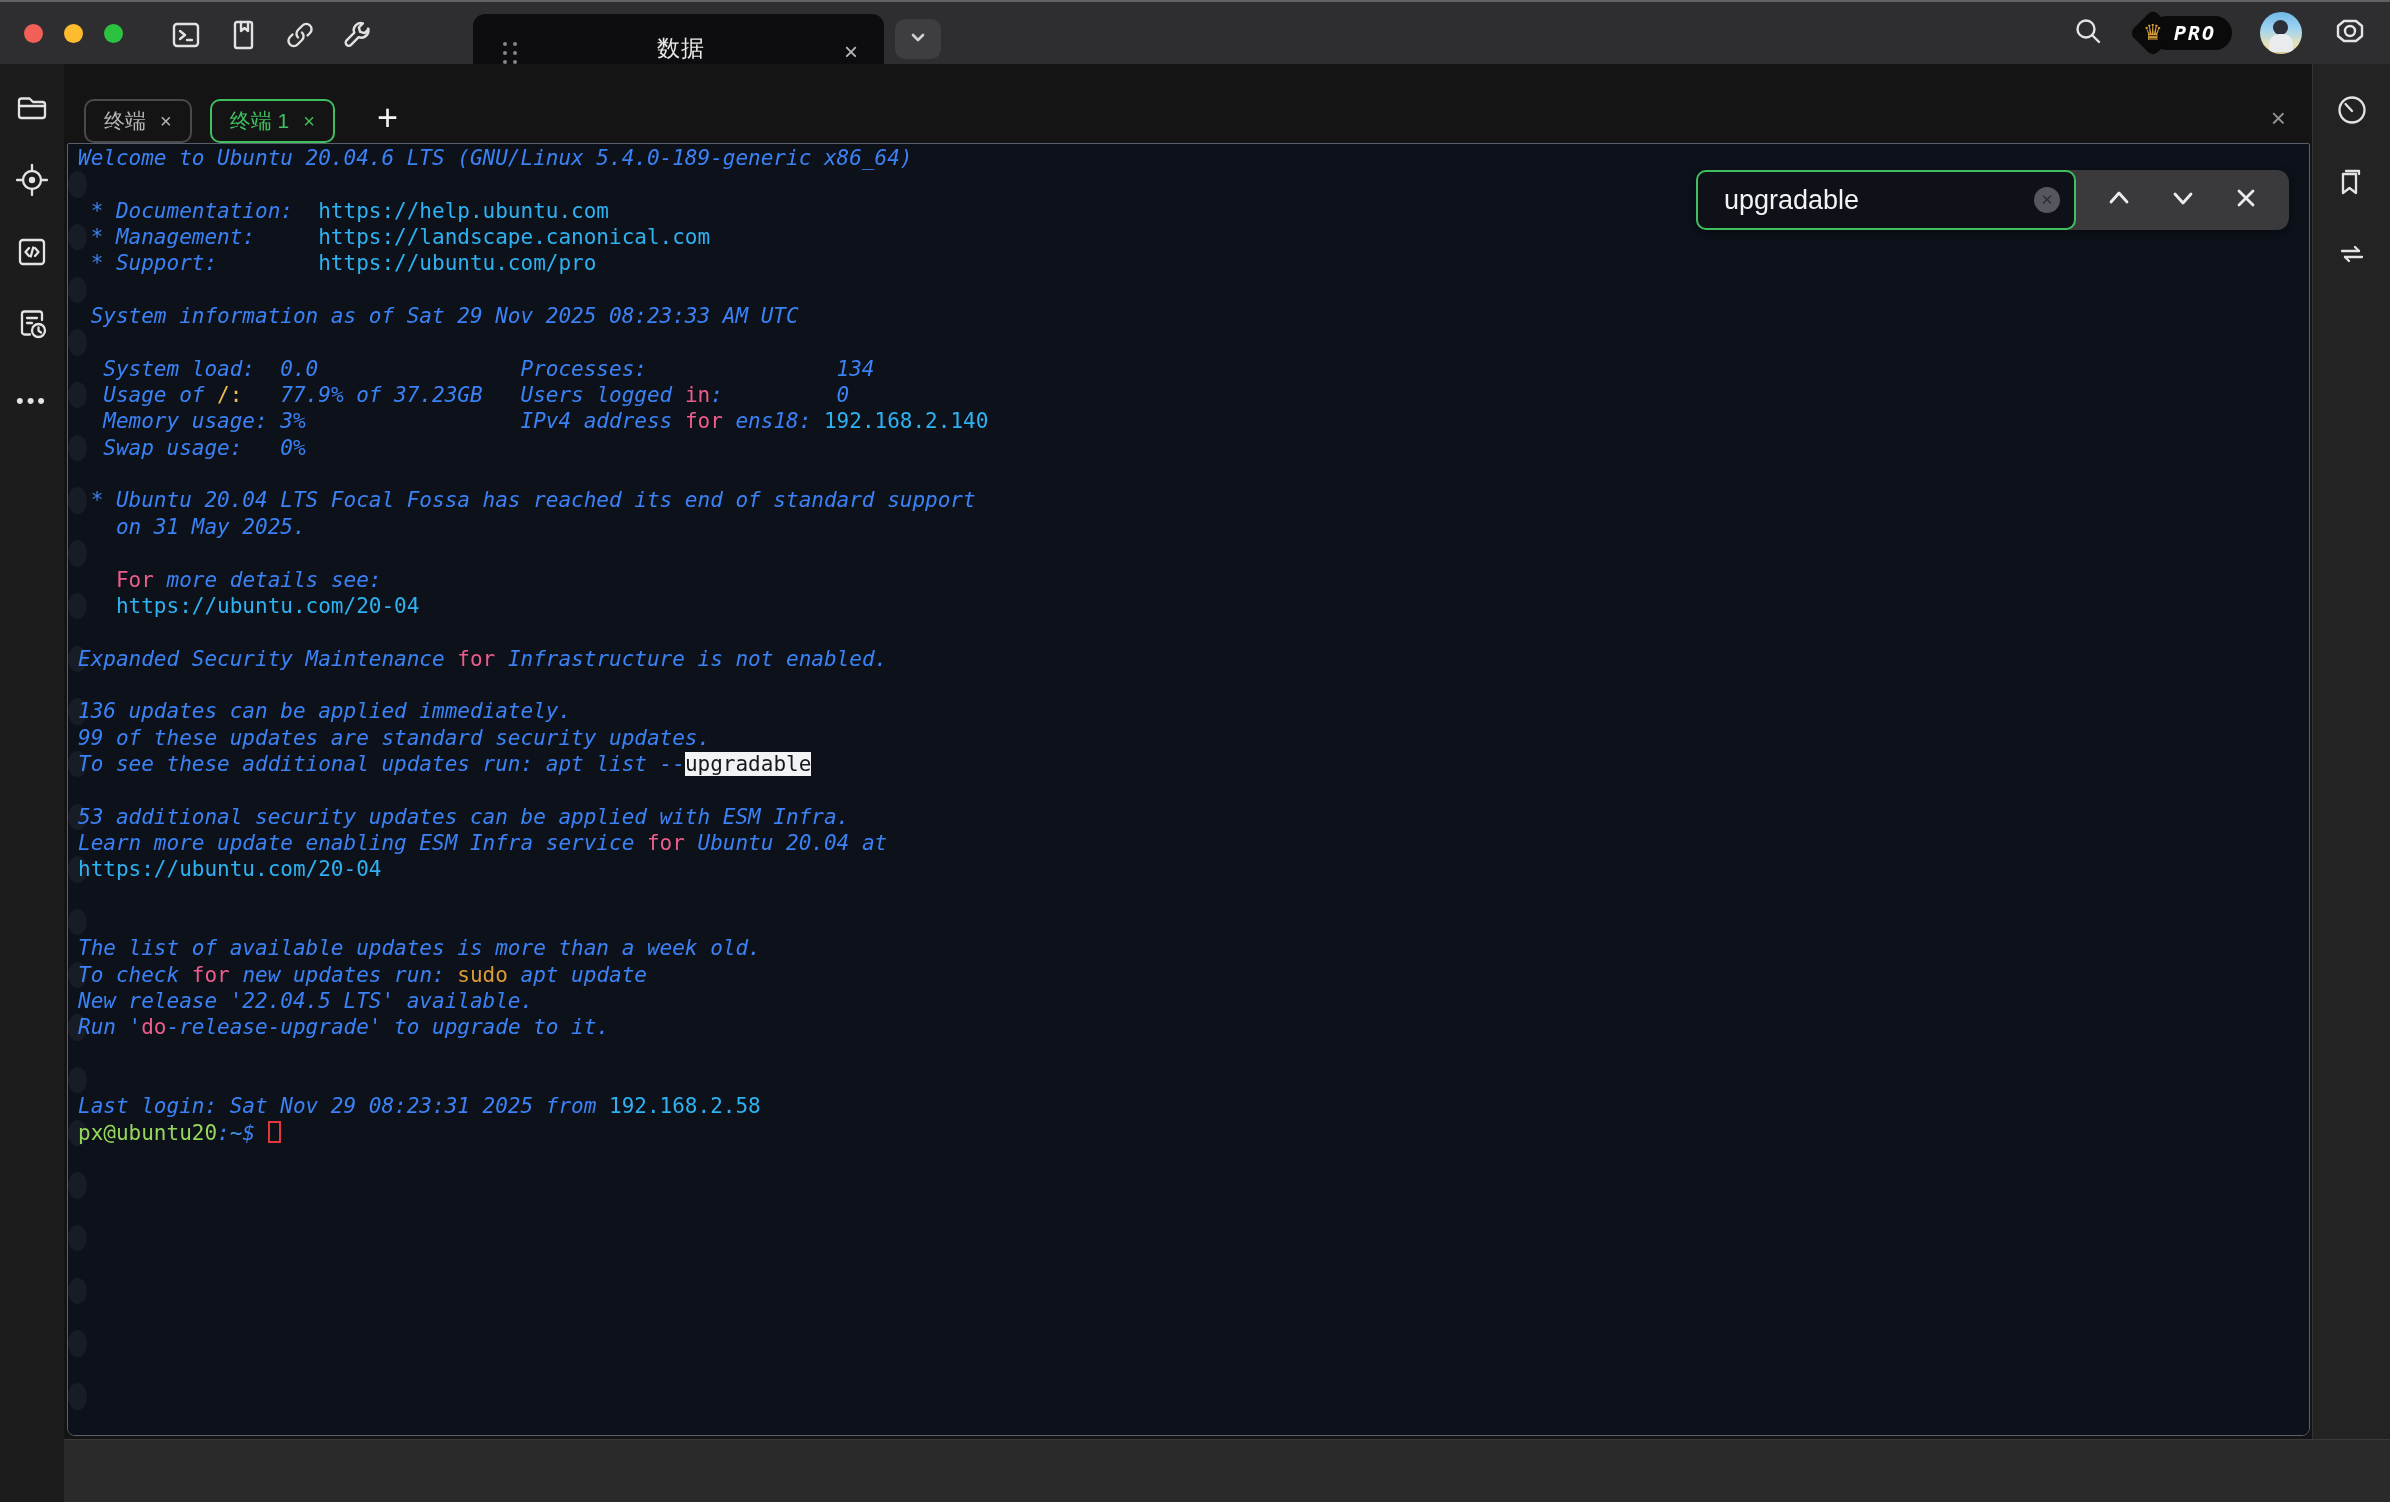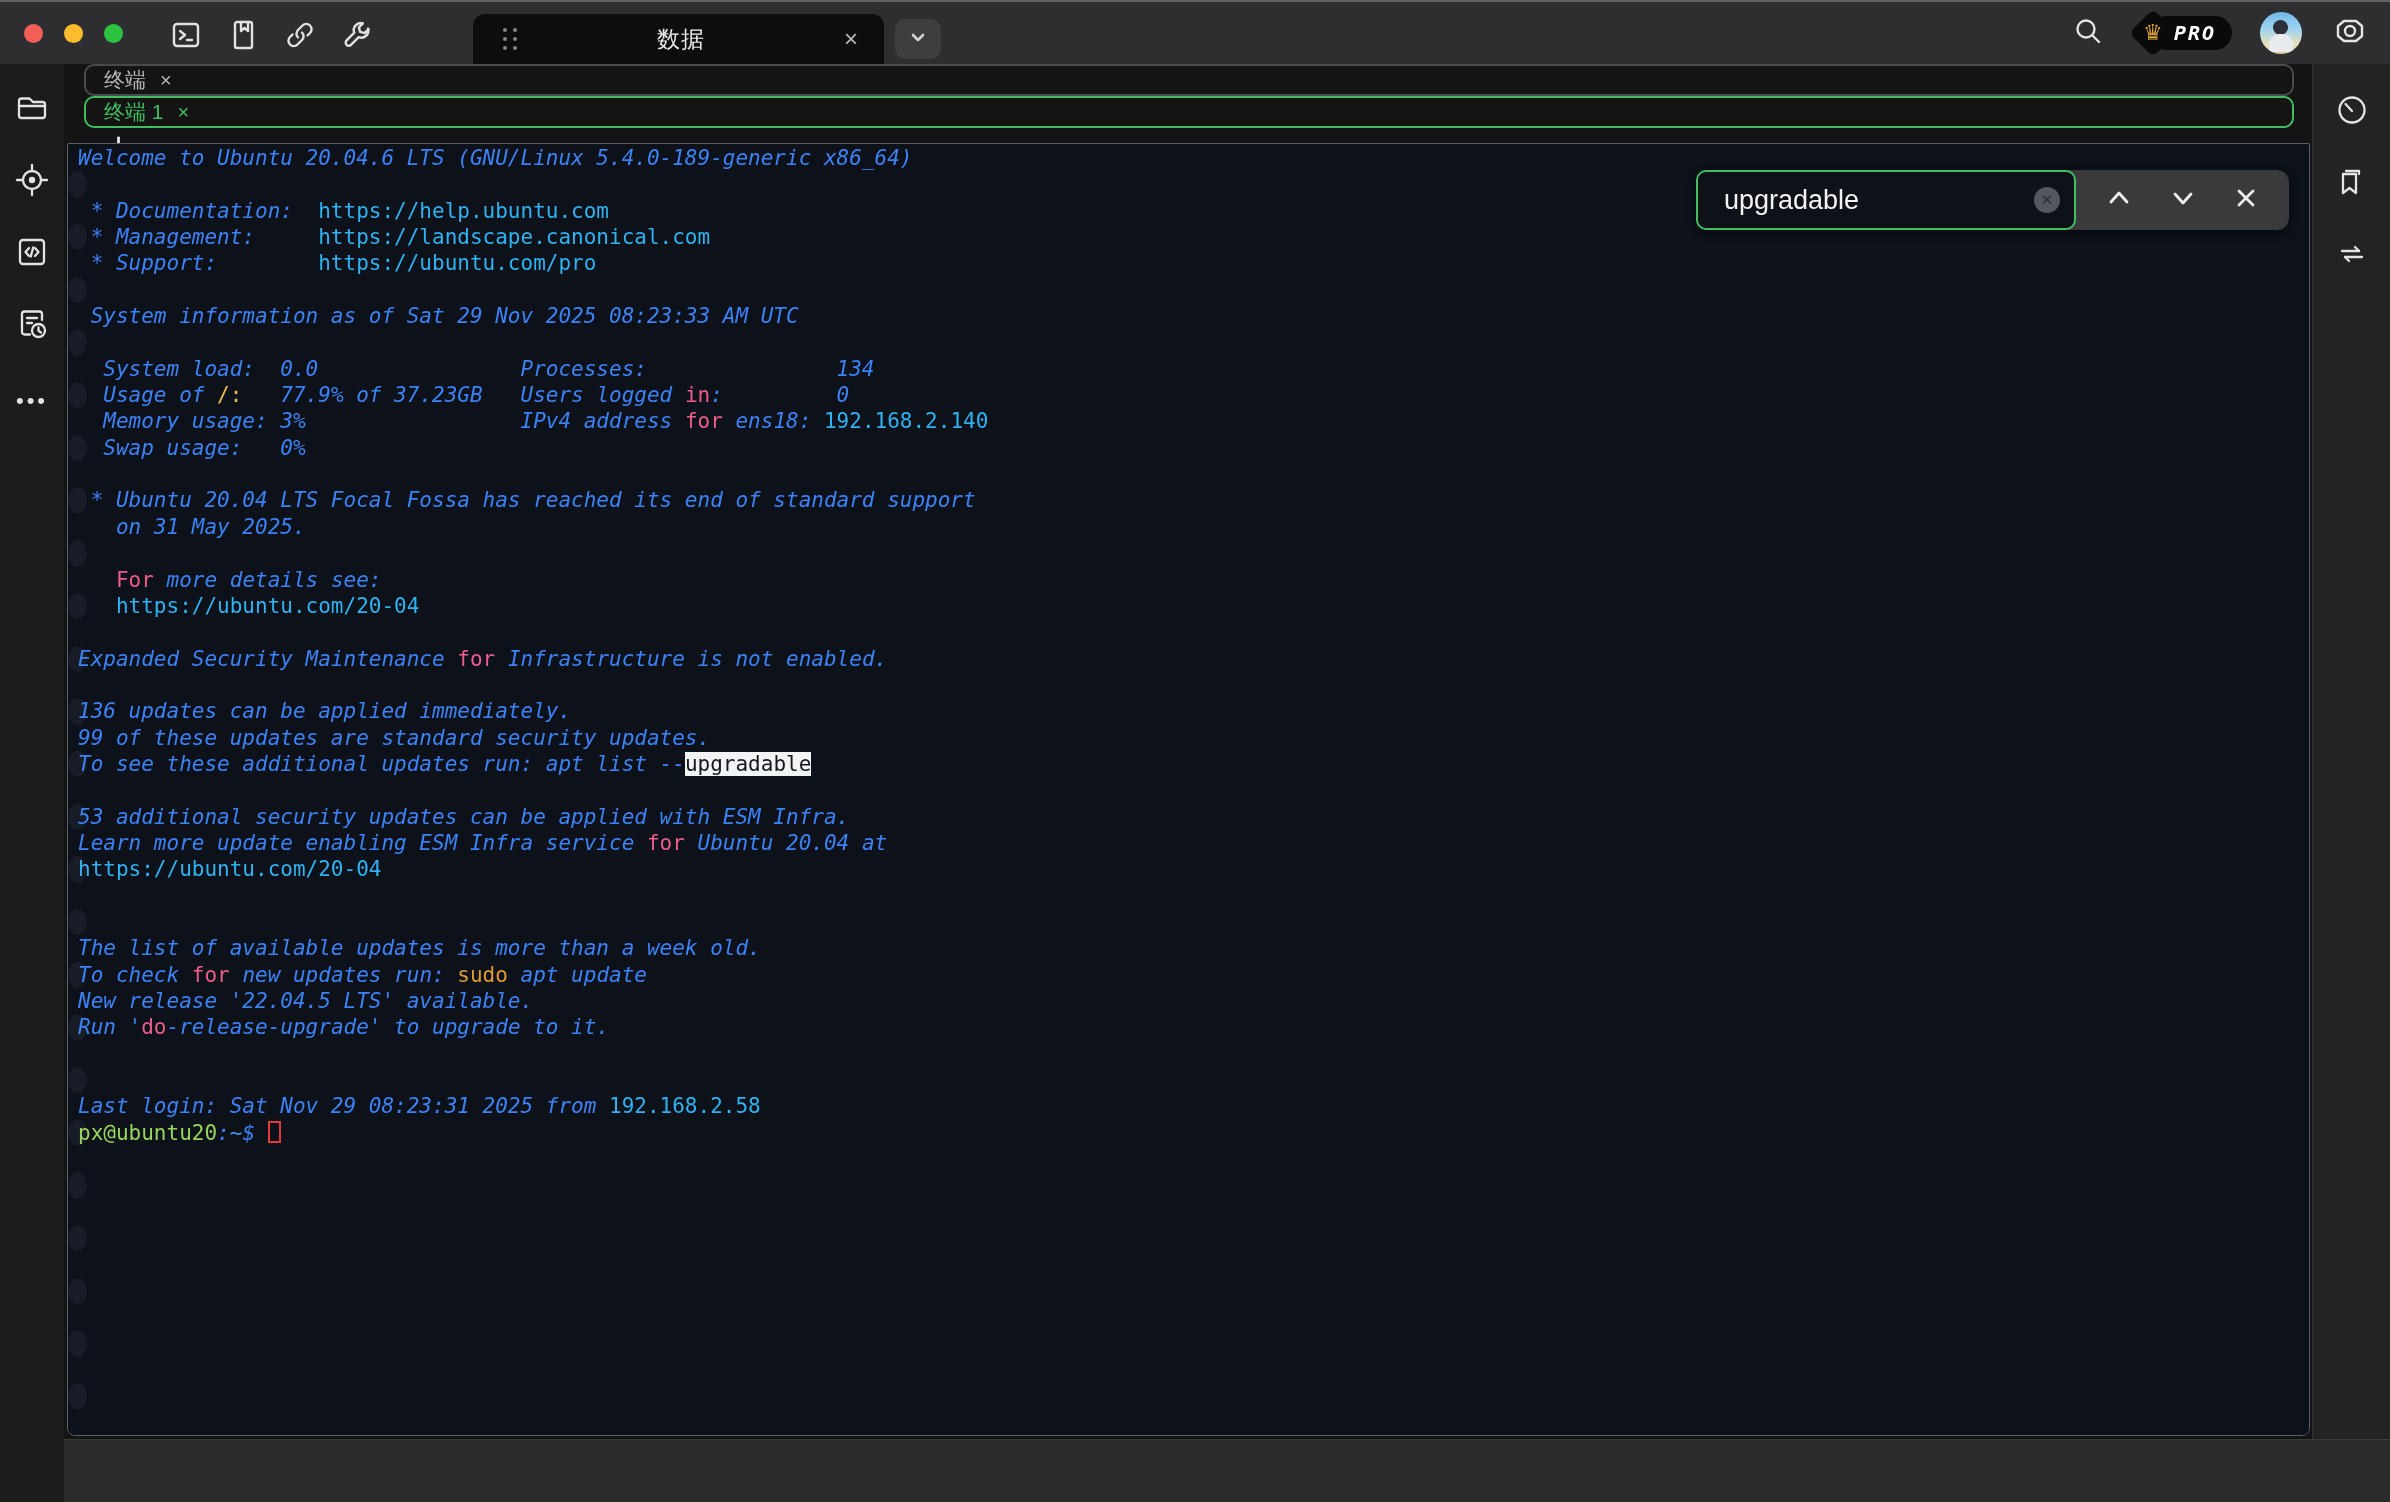--- a/index.html
+++ b/index.html
@@ -10,21 +10,21 @@
   
   .titlebar { position:relative; height:62px; background:#2e2e30; display:flex; align-items:center; }
   .lights { display:flex; gap:21px; margin-left:24px; }
   .light { width:19px; height:19px; border-radius:50%; }
   .light.red{ background:#f15f57; } .light.yellow{ background:#fdbc2e; } .light.green{ background:#2ac23f; }
   .tool-icons { display:flex; gap:23px; margin-left:46px; margin-top:8px; }
   .tool-btn { width:34px; height:34px; display:flex; align-items:center; justify-content:center; }
   .tool-btn svg { stroke:#e2e2e2; fill:none; stroke-width:2.4; stroke-linecap:round; stroke-linejoin:round; }
 
   .title-tab { position:absolute; left:473px; top:12px; width:411px; height:50px; background:#0d0d0f;
-               border-radius:12px 12px 0 0; display:flex; align-items:center; }
+               border-radius:12px 12px 0 0; display:flex; align-items:flex-end; }
   .grip { margin-left:30px; display:grid; grid-template-columns:5px 5px; gap:5px; }
   .grip i { width:4px; height:4px; border-radius:50%; background:#85858a; }
   .title-tab-label { flex:1; text-align:center; color:#eceaea; font-size:23px; letter-spacing:1px; }
   .title-tab-close { margin-right:26px; color:#b9b9bb; font-size:24px; line-height:1; cursor:default; }
   .tab-dropdown { position:absolute; left:895px; top:17px; width:46px; height:40px; background:#3e3e40;
                   border-radius:10px; display:flex; align-items:center; justify-content:center; }
   .tab-dropdown svg { stroke:#d2d2d4; fill:none; stroke-width:2.6; stroke-linecap:round; stroke-linejoin:round; }
 
   .titlebar-right { position:absolute; right:0; top:0; height:62px; display:flex; align-items:center; gap:0; }
   .tb-ico { width:44px; height:44px; display:flex; align-items:center; justify-content:center; }
@@ -44,21 +44,21 @@
   .gear-btn { margin-right:18px; }
 
   
   .main { position:absolute; top:62px; left:0; right:0; bottom:0; display:flex; }
   .sidebar-left { width:64px; background:#1c1c1d; display:flex; flex-direction:column; align-items:center; padding-top:28px; gap:36px; }
   .sb-btn { width:36px; height:36px; display:flex; align-items:center; justify-content:center; }
   .sb-btn svg { stroke:#e3e3e5; fill:none; stroke-width:2.3; stroke-linecap:round; stroke-linejoin:round; }
   .sb-more { color:#e3e3e5; font-size:22px; letter-spacing:3px; margin-top:8px; }
 
   .center { flex:1; display:flex; flex-direction:column; background:#141415; position:relative; }
-  .tabstrip { height:79px; display:flex; padding-left:20px; position:relative;flex-direction:column; }
+  .tabstrip { height:79px; display:flex; align-items:flex-end; padding-left:20px; position:relative; }
   .term-tab { height:44px; border-radius:10px; display:flex; align-items:center; gap:14px; padding:0 18px;
               font-size:21px; margin-right:18px; }
   .term-tab.inactive { border:2px solid #4a4a4c; color:#b6b6b8; }
   .term-tab.active { border:2px solid #3fbf5f; color:#3fbf5f; }
   .term-tab .x { font-size:20px; }
   .plus-btn { color:#f2f2f2; font-size:36px; line-height:1; margin:0 0 7px 24px; font-weight:300; }
   .strip-close { margin-left:auto; margin-right:26px; margin-bottom:12px; color:#929294; font-size:26px; line-height:1; }
 
   
   .terminal-panel { position:relative; margin:0 2px 0 3px; height:1293px; background:#0d111a;

